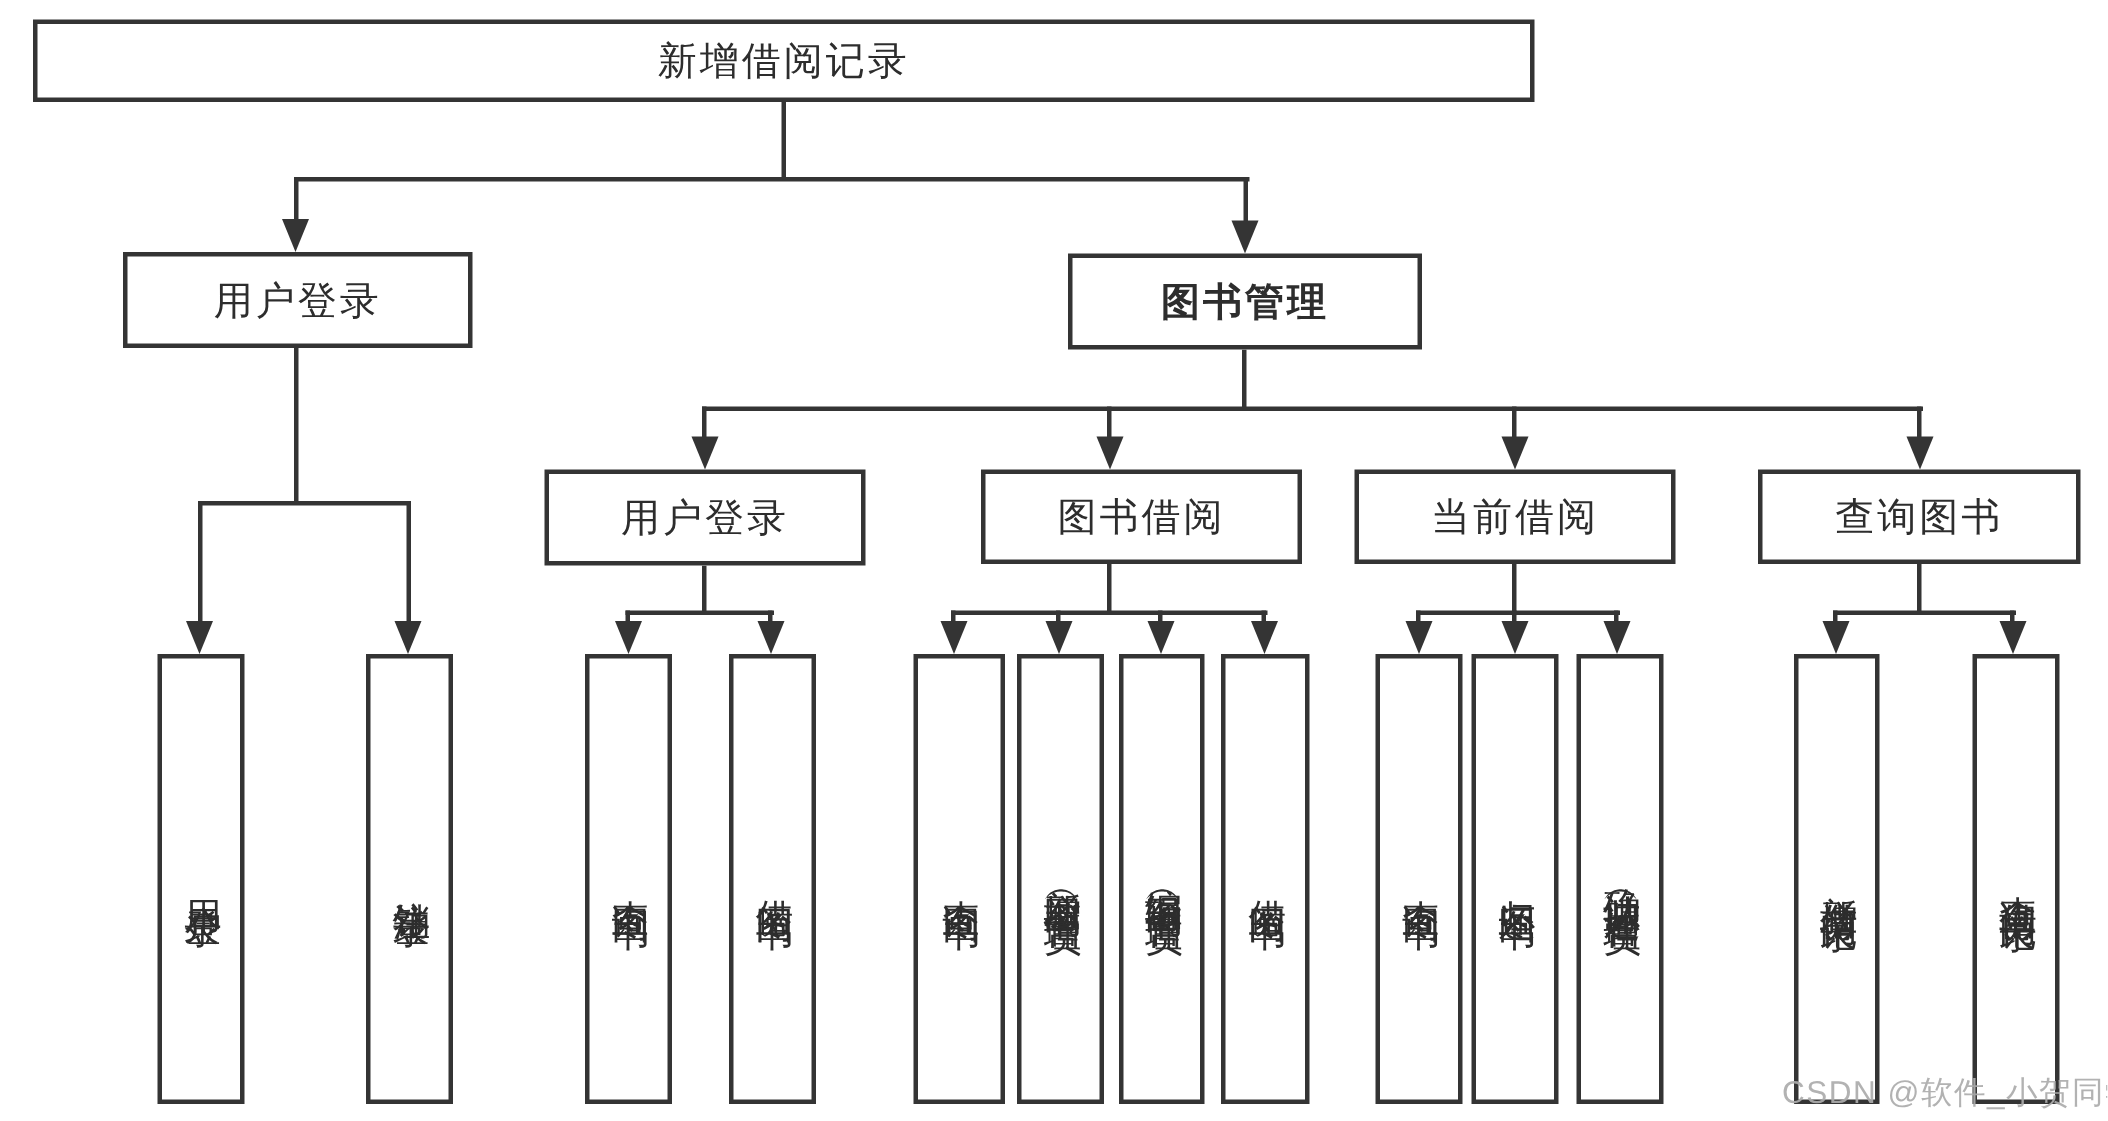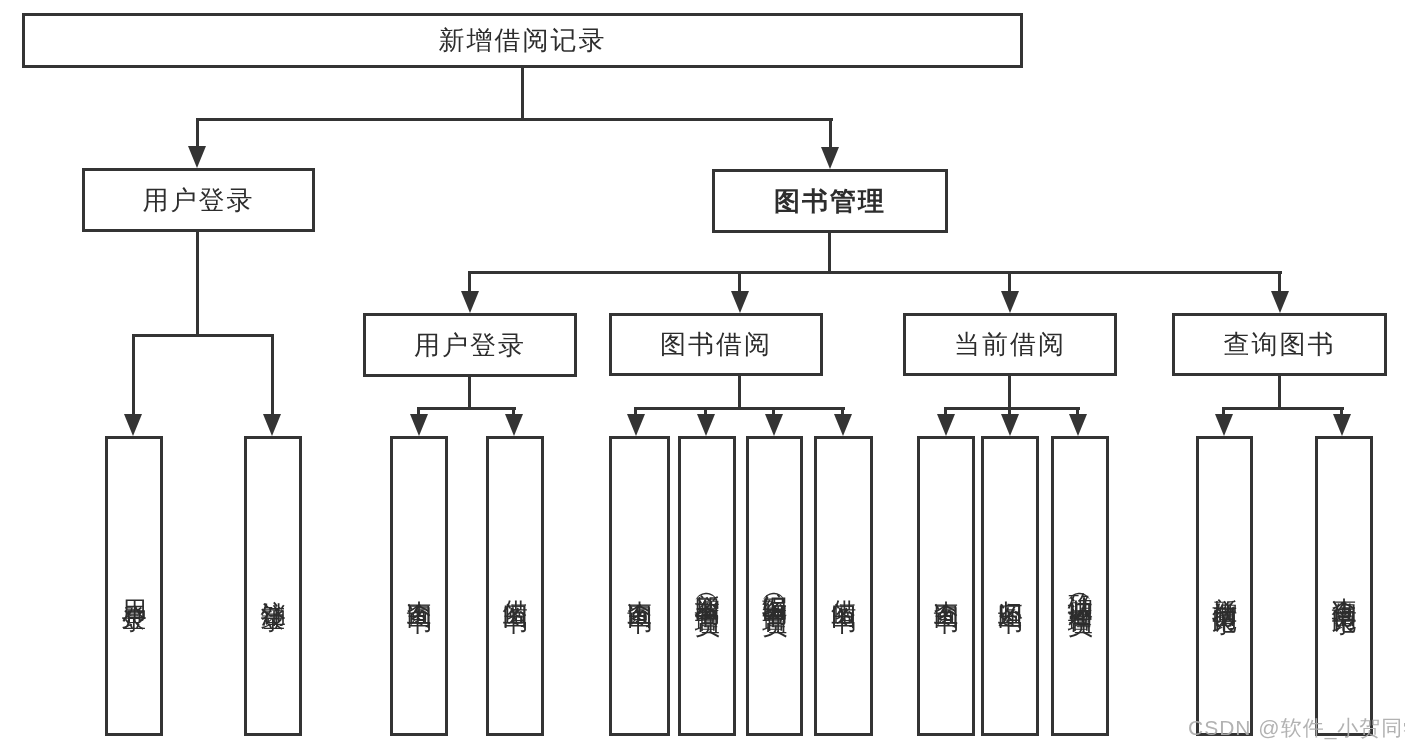--- a/index.html
+++ b/index.html
@@ -71,21 +71,21 @@
   <div class="vline" style="left:1008px;top:271px;height:22px;"></div>
   <div class="vline" style="left:1278px;top:271px;height:22px;"></div>
   <div class="arrow" style="left:461px;top:291px;"></div>
   <div class="arrow" style="left:731px;top:291px;"></div>
   <div class="arrow" style="left:1001px;top:291px;"></div>
   <div class="arrow" style="left:1271px;top:291px;"></div>
 
   <div class="node" style="left:363px;top:313px;width:214px;height:64px;">
     <span>用户登录</span>
   </div>
-  <div class="node" style="left:609px;top:313px;width:214px;height:63px;">
+  <div class="node" style="left:654px;top:313px;width:214px;height:63px;">
     <span>图书借阅</span>
   </div>
   <div class="node" style="left:903px;top:313px;width:214px;height:63px;">
     <span>当前借阅</span>
   </div>
   <div class="node" style="left:1172px;top:313px;width:215px;height:63px;">
     <span>查询图书</span>
   </div>
 
   <div class="vline" style="left:468px;top:377px;height:32px;"></div>

